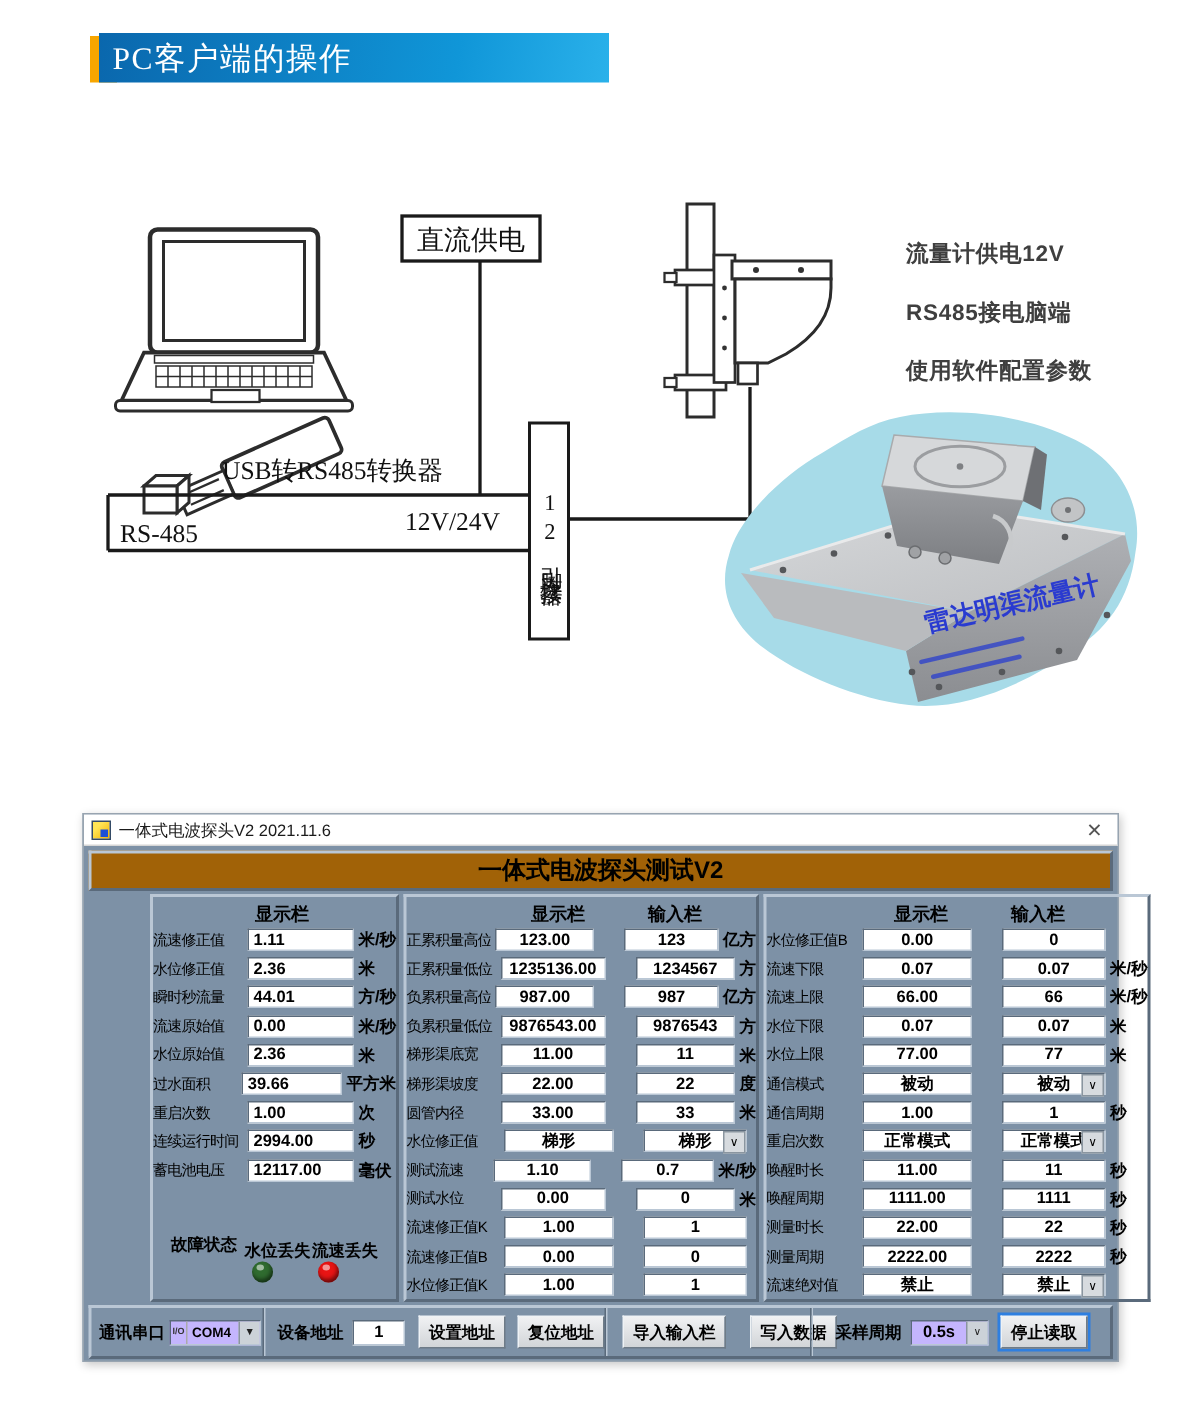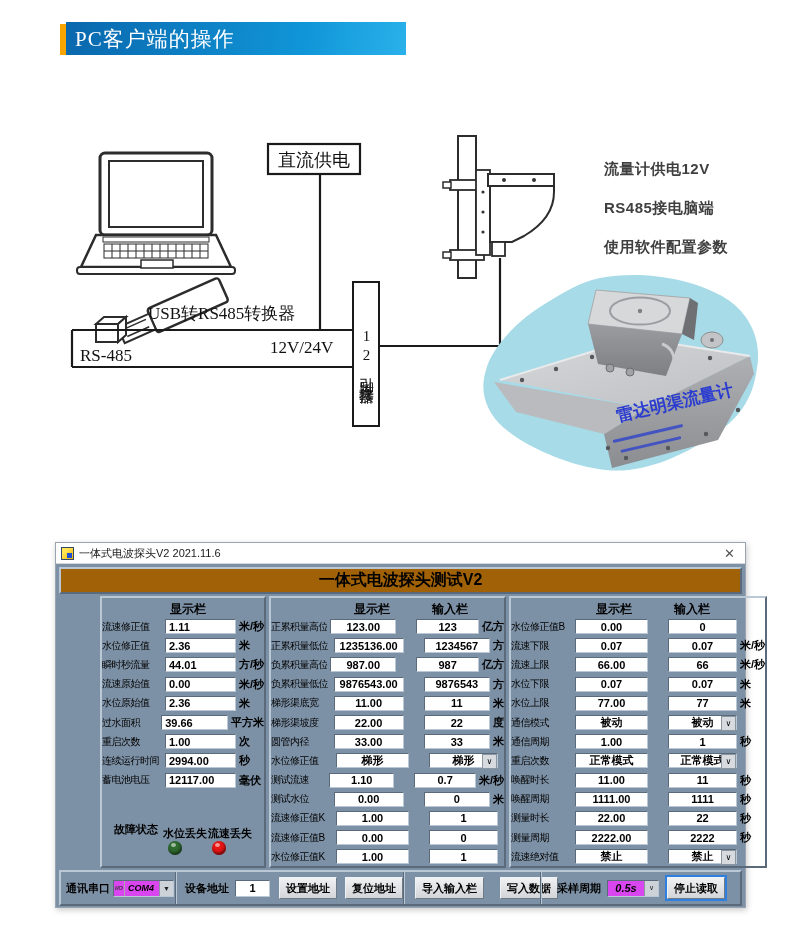--- a/index.html
+++ b/index.html
@@ -68,22 +68,22 @@
   .led::after{content:"";position:absolute;left:3px;top:2px;width:5px;height:4px;border-radius:50%;
        background:rgba(255,255,255,.55);}
   .led.g{left:66px;} .led.r{left:110px;}
   
   .bottom-bar{margin:2px 3px 0;height:36px;border:2px solid;border-color:#bac7d5 #5a6a7b #5a6a7b #bac7d5;
               box-sizing:border-box;display:flex;align-items:center;text-align:right;}
   .sec{display:flex;align-items:center;height:100%;}
   .sec.s1{width:114px;} .sec.s2{width:226px;} .sec.s3{width:135px;} .sec.s4{flex:1;}
   .sep{width:0;height:100%;border-left:1px solid #5a6a7b;border-right:1px solid #bac7d5;}
   .bb-label{font-size:11px;font-weight:700;color:#000;white-space:nowrap;}
-  .combo{display:flex;align-items:stretch;background:#d946ef;border:1px solid;
-         border-color:#5a6a7b #bac7d5 #bac7d5 #5a6a7b;height:17px;box-sizing:border-box;font-style:italic;}
+  .combo{display:flex;align-items:stretch;background:#c4b5fd;border:1px solid;
+         border-color:#5a6a7b #bac7d5 #bac7d5 #5a6a7b;height:17px;box-sizing:border-box;}
   .io-icon{font-size:6px;line-height:1;display:flex;align-items:center;padding:0 1px;border-right:1px solid #aaa;
            font-weight:700;color:#333;}
   .combo-text{font-size:9px;font-weight:700;display:flex;align-items:center;padding:0 3px;min-width:28px;}
   .combo-arrow{width:13px;background:#ccd2d8;border-left:1px solid #8a959f;font-size:7px;
                display:flex;align-items:center;justify-content:center;color:#222;}
   .tinput{width:52px;height:17px;background:#fff;border:1px solid;border-color:#5a6a7b #bac7d5 #bac7d5 #5a6a7b;
           box-sizing:border-box;font-size:11px;font-weight:700;display:flex;align-items:center;justify-content:center;}
   .btn{height:22px;background:linear-gradient(#f0f1f3,#d2d5d8);border:1px solid;
        border-color:#eef2f5 #6e7b87 #6e7b87 #eef2f5;box-sizing:border-box;
        font-size:11px;font-weight:700;color:#000;display:flex;align-items:center;justify-content:center;

